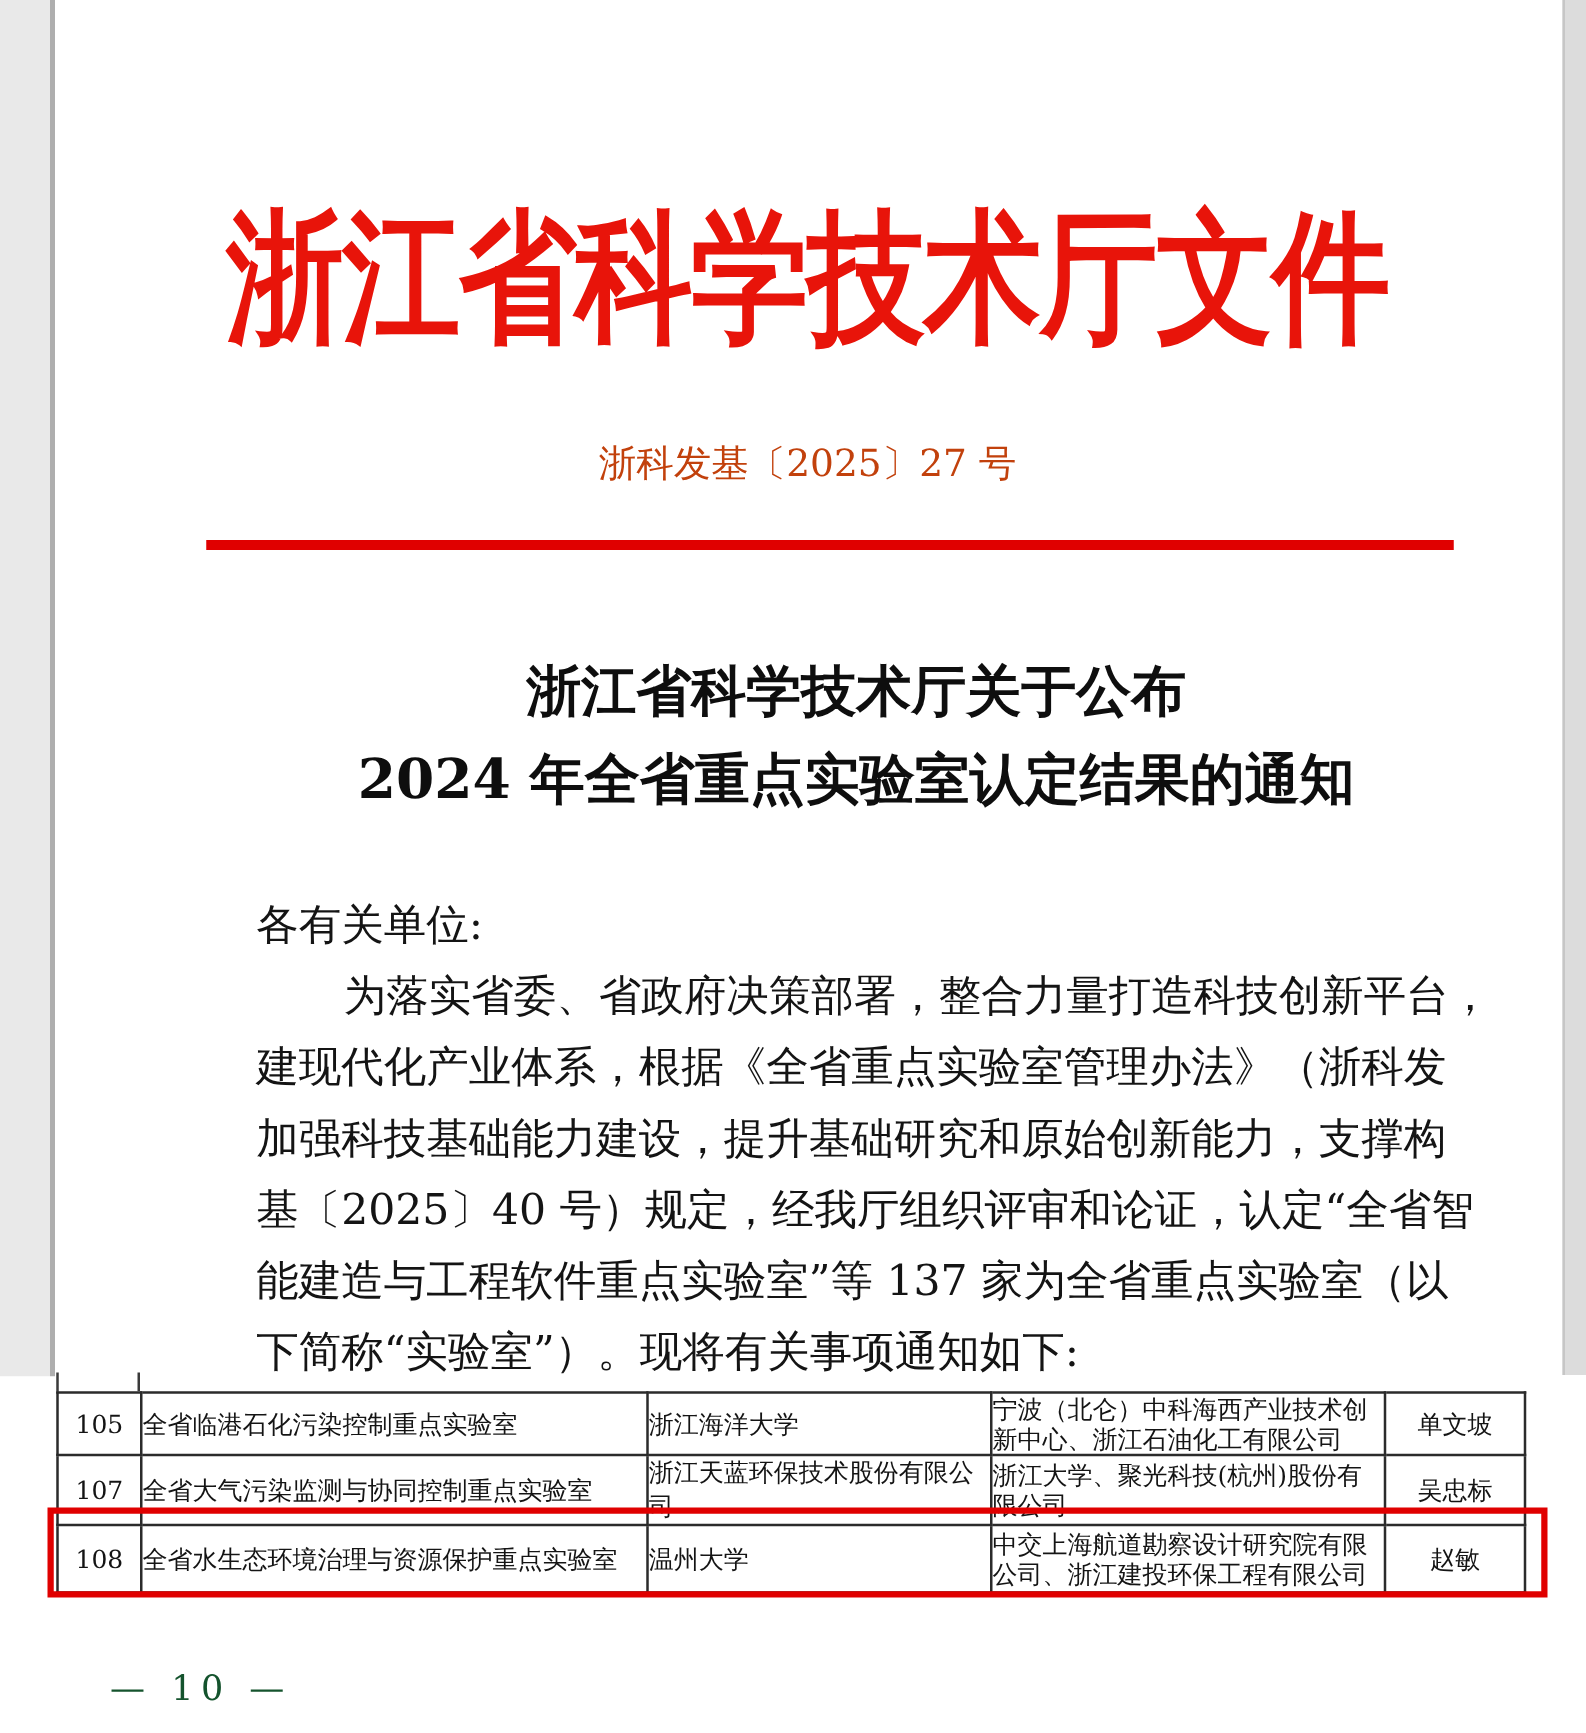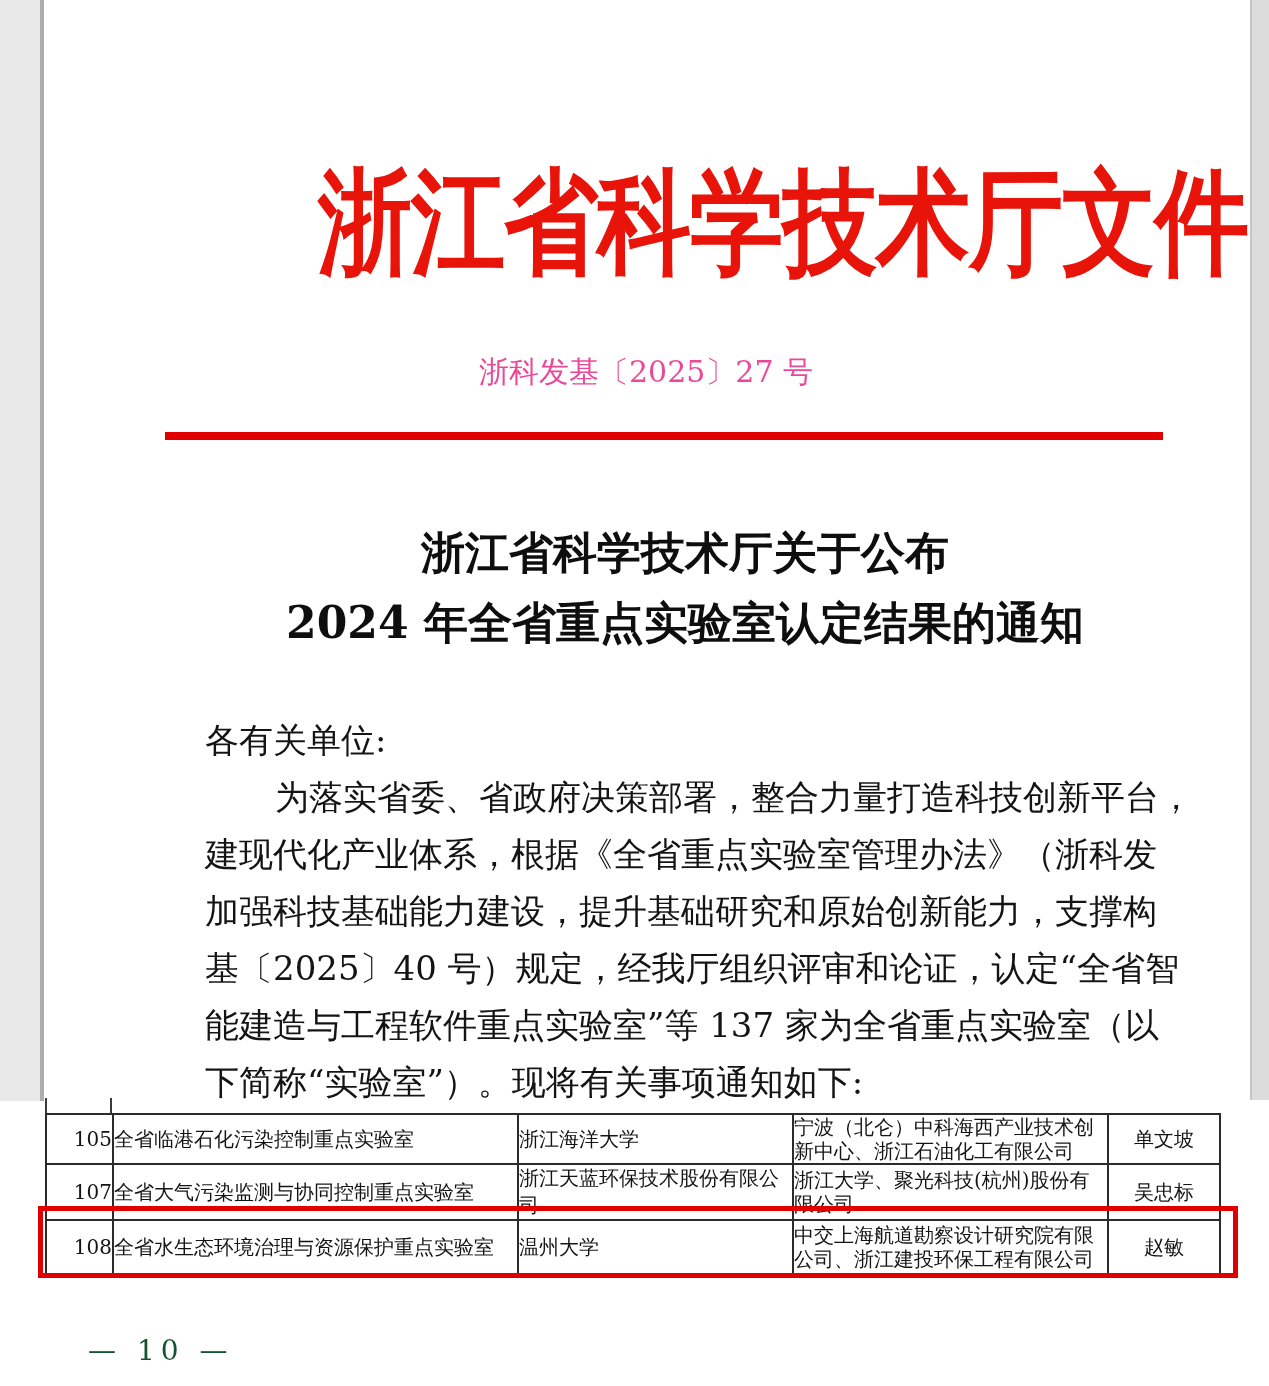--- a/index.html
+++ b/index.html
@@ -7,40 +7,40 @@
     width:1269px;height:1386px;position:relative;background:#ffffff;
     font-family:"DejaVu Serif","Liberation Serif",serif;color:#111;
     overflow:hidden;
   }
   .abs{position:absolute;}
   
   .strip-left{left:0;top:0;width:40px;height:1101px;background:#e9e9e9;}
   .strip-left-edge{left:40px;top:0;width:4px;height:1101px;background:#aeaeae;}
   .strip-right{left:1250px;top:0;width:19px;height:1100px;background:#dcdcdc;border-left:2px solid #c6c6c6;}
   
-  .letterhead{left:44px;top:146px;width:1204px;text-align:right;}
+  .letterhead{left:44px;top:146px;width:1204px;text-align:center;}
   .letterhead span{
     display:inline-block;color:#e8140a;font-weight:bold;font-size:94px;
     letter-spacing:-1px;transform:scaleY(1.22);transform-origin:center top;white-space:nowrap;
   }
-  .doc-number{left:44px;top:352px;width:1204px;text-align:center;font-size:30px;line-height:40px;color:#ec4899;}
+  .doc-number{left:44px;top:352px;width:1204px;text-align:center;font-size:30px;line-height:40px;color:#c2410c;}
   .red-rule{left:165px;top:432px;width:998px;height:8px;background:#e00000;}
   .notice-title{left:44px;width:1204px;text-align:center;font-size:44px;font-weight:bold;color:#0e0e0e;white-space:nowrap;margin-left:39px;}
   .nt1{top:524px;}
   .nt2{top:594px;}
   .text-block{left:205px;top:712px;width:918px;font-size:34px;color:#141414;}
   .text-block div{line-height:57px;white-space:nowrap;}
   .indent{text-indent:70px;}
   
   table.result{
     position:absolute;left:45px;top:1113px;border-collapse:collapse;table-layout:fixed;
     font-size:20px;color:#141414;
   }
   table.result td{border:2px solid #2b2b2b;padding:0;vertical-align:middle;overflow:hidden;}
-  .c-no{width:65px;text-align:right;}
+  .c-no{width:65px;text-align:center;}
   .c-lab{width:405px;}
   .c-inst{width:275px;}
   .c-part{width:315px;}
   .c-dir{width:110px;text-align:center;}
   td.cell-lab{padding-left:14px;}
   td.cell-inst{padding-left:8px;}
   td.cell-part{padding:2px 4px 2px 8px;line-height:24px;}
   tr.h50{height:50px;} tr.h52{height:52px;} tr.h53{height:54px;padding-left:44px;}
   .stub{width:2px;height:15px;background:#3a3a3a;top:1098px;}
   .stub-a{left:45px;} .stub-b{left:110px;}

